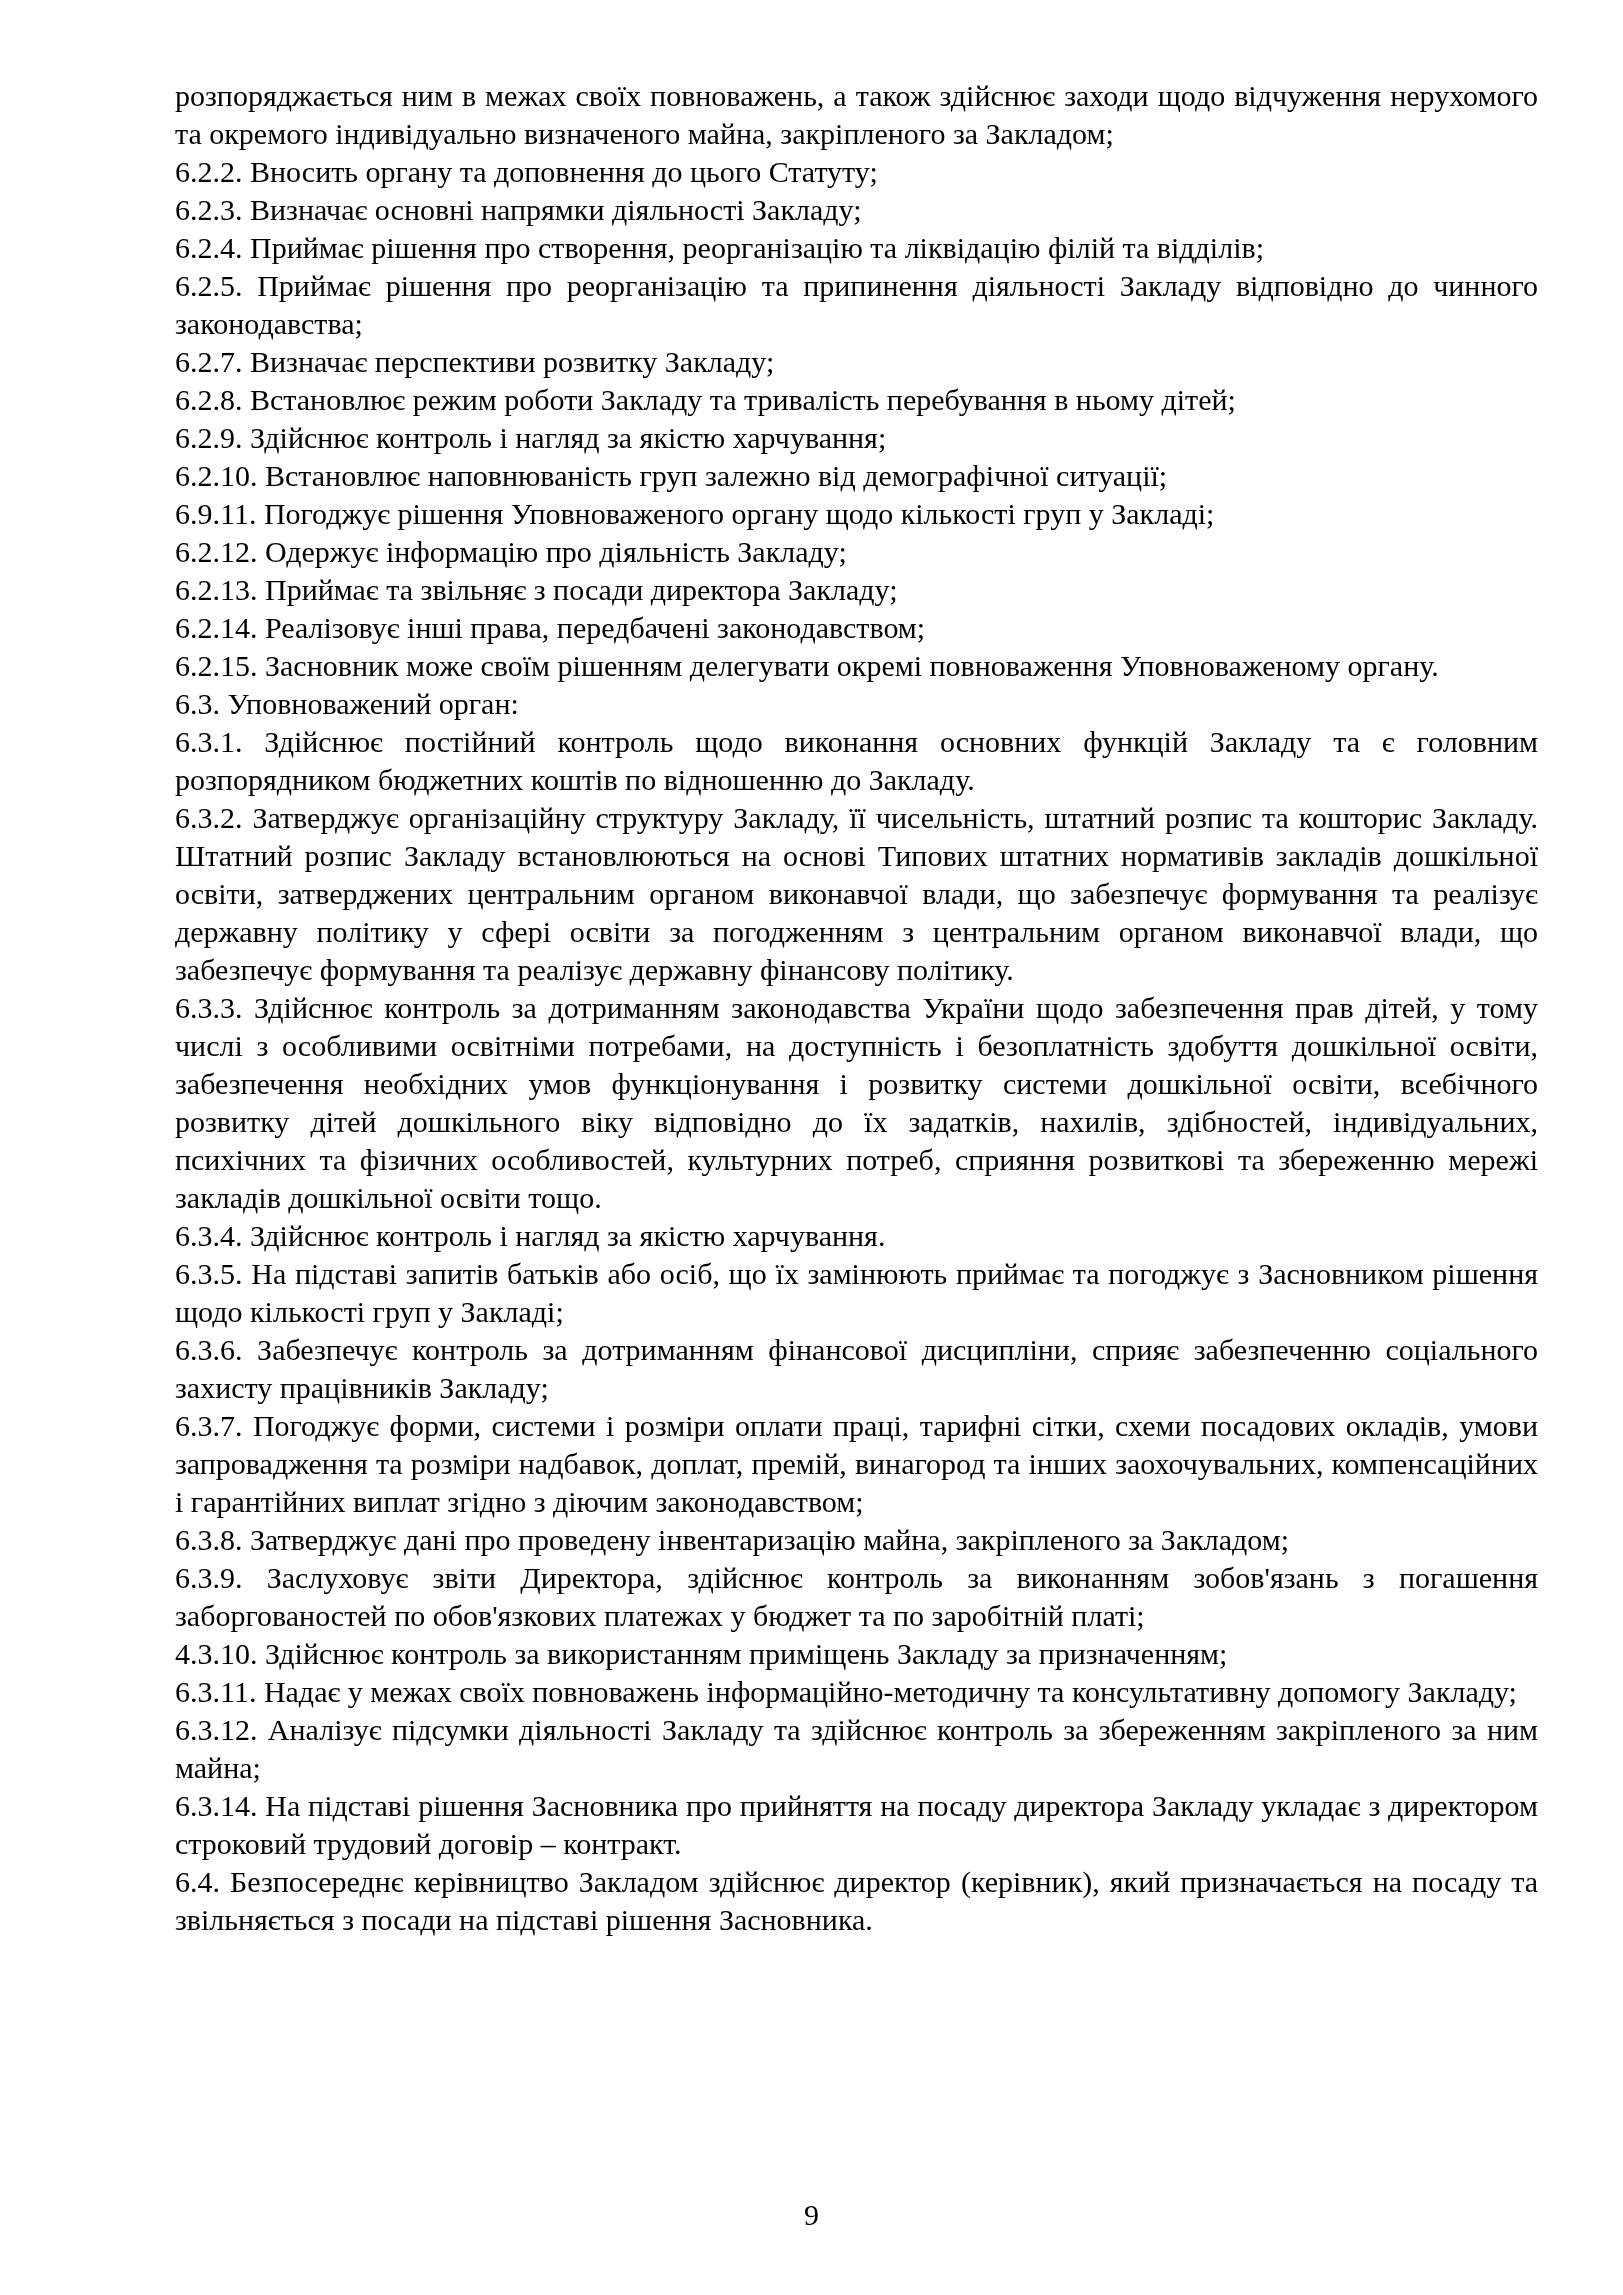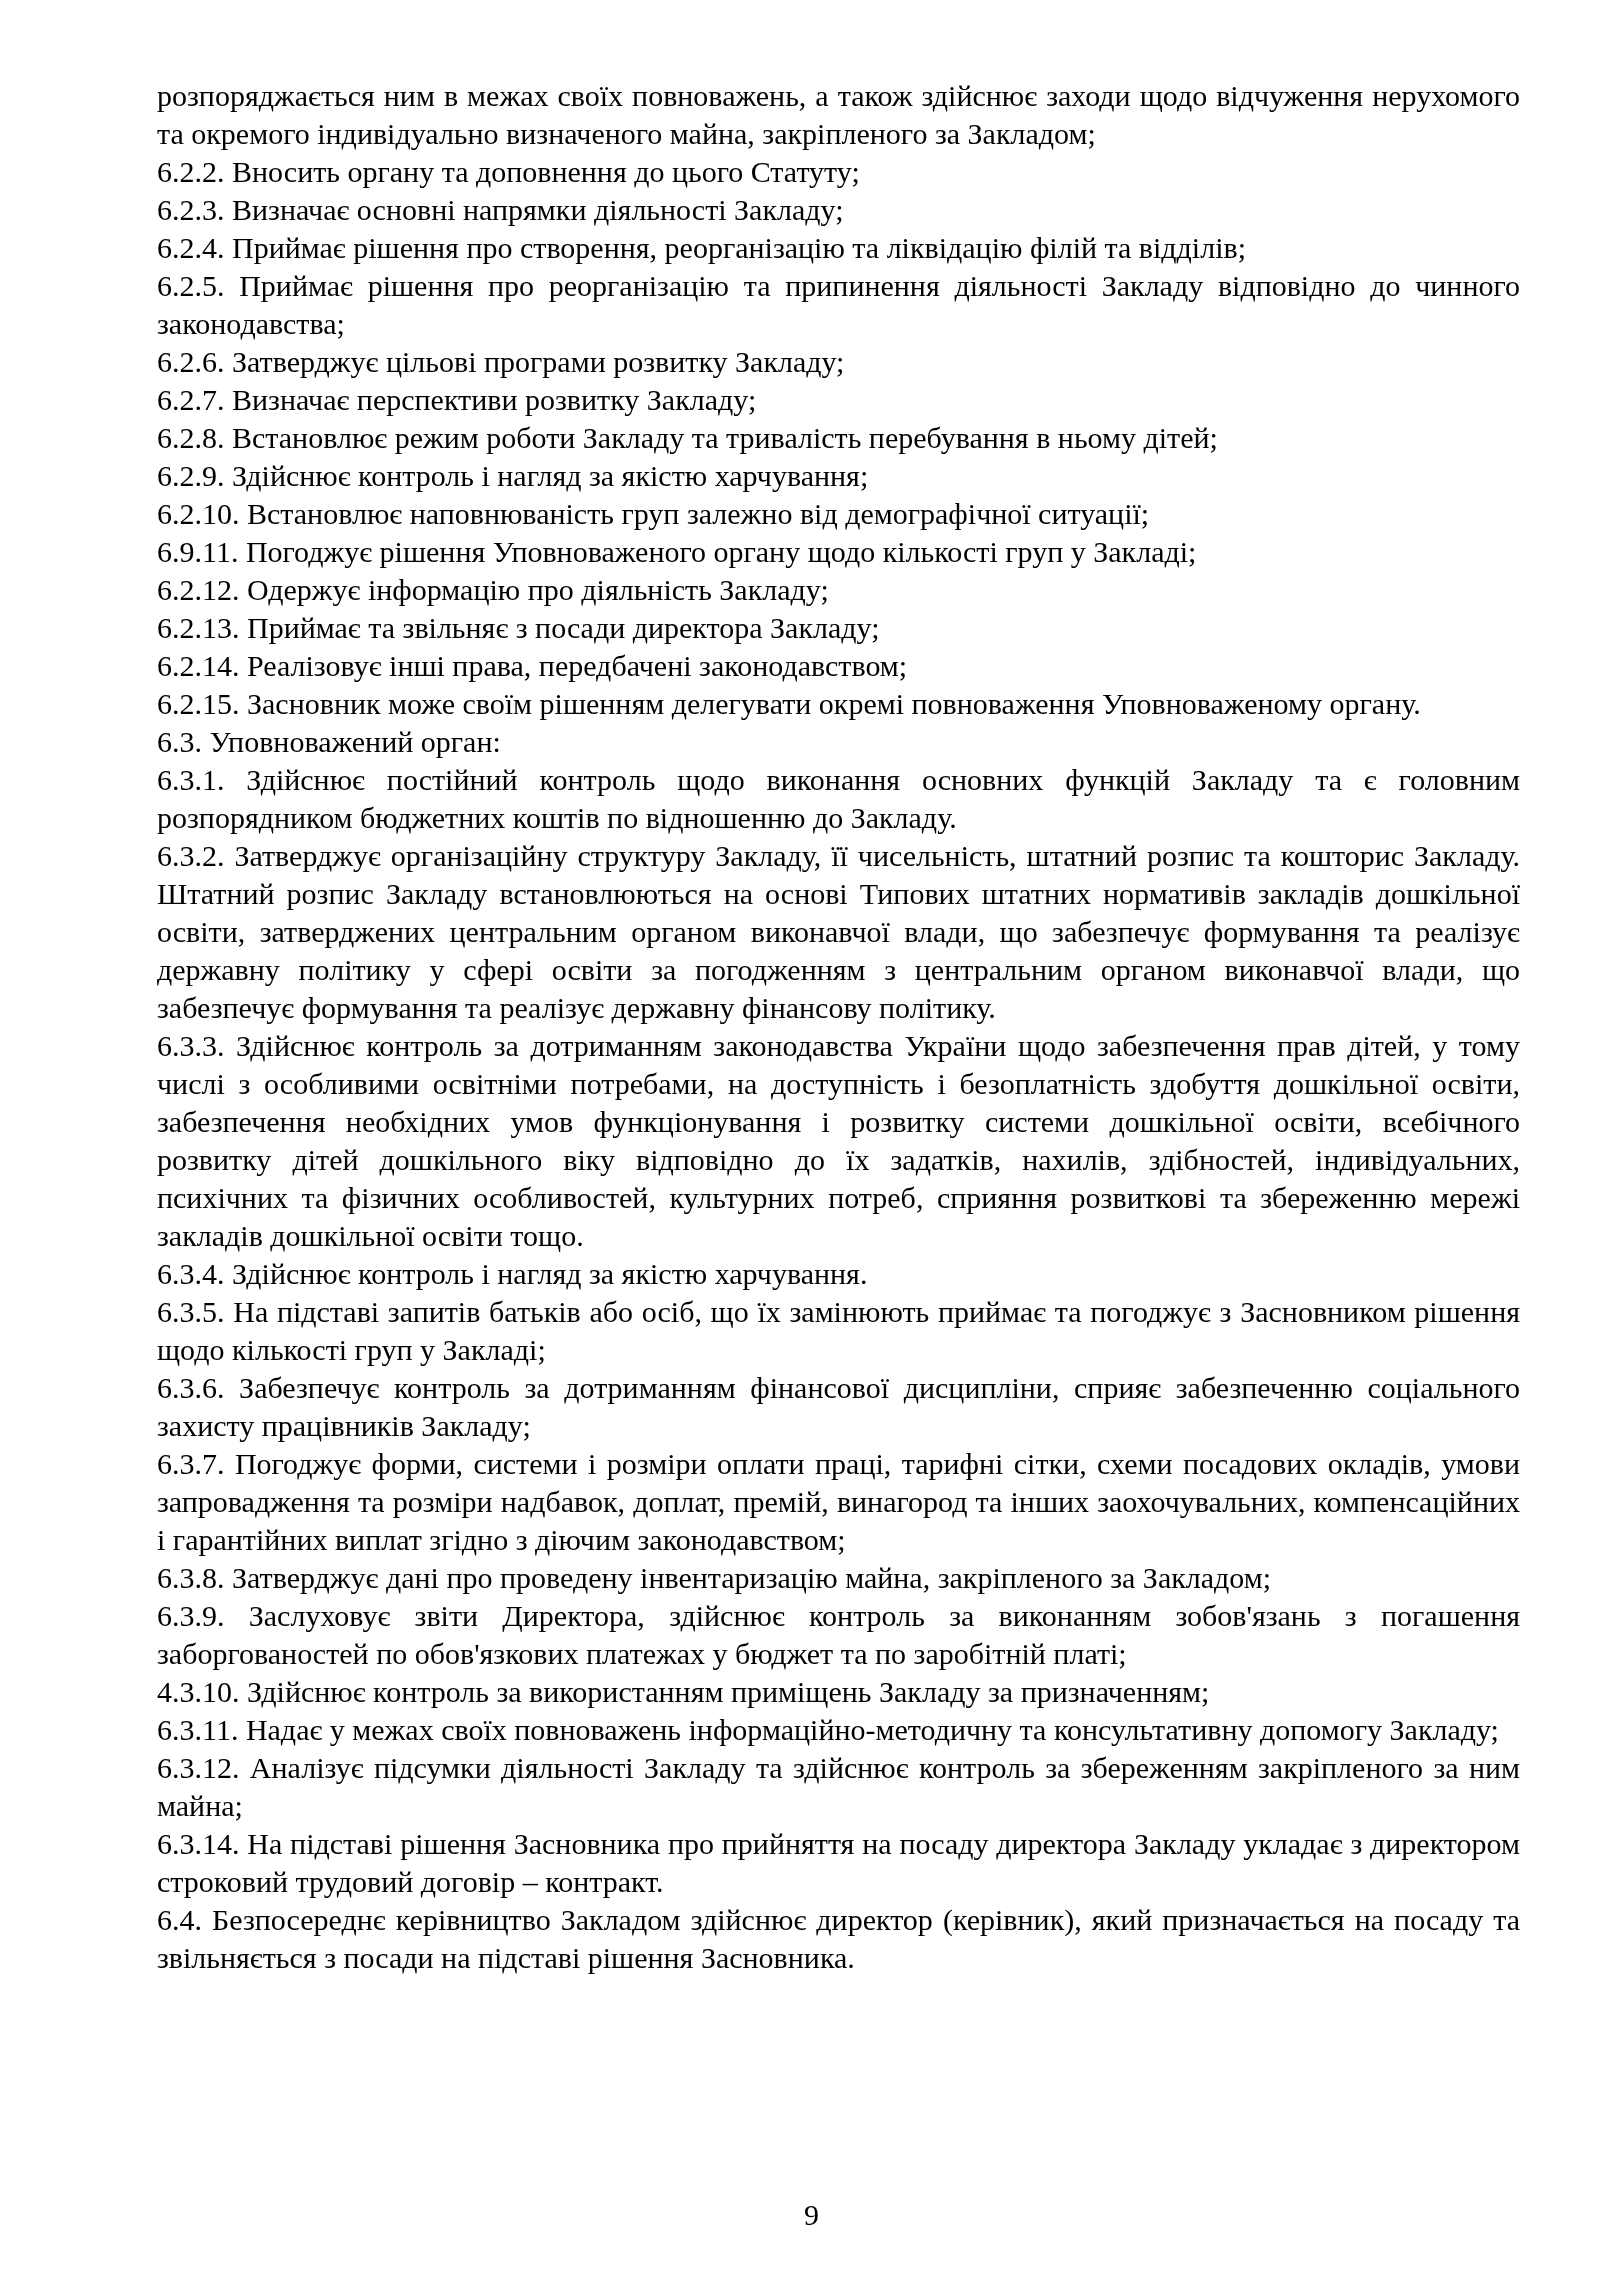--- a/index.html
+++ b/index.html
@@ -1,19 +1,19 @@
 <!DOCTYPE html>
 <html style="font-size:10.5px"><head>
 <meta charset="utf-8">
 <style>
   html, body { margin: 0; padding: 0; background: #ffffff; }
   body { width: 1623px; height: 2295px; position: relative; overflow: hidden; }
   .page {
     position: absolute;
-    left: 157px;
+    left: 175px;
     top: 77px;
     width: 1363px;
     font-family: "Liberation Serif", "DejaVu Serif", serif;
     font-size: 30px;
     line-height: 38px;
     color: #000000;
     text-align: justify;
   }
   .para { margin: 0; padding: 0; }
   .page-number {
@@ -29,21 +29,20 @@
 </style>
 </head>
 <body>
 
 <div class="page">
   <p class="para">розпоряджається ним в межах своїх повноважень, а також здійснює заходи щодо відчуження нерухомого та окремого індивідуально визначеного майна, закріпленого за Закладом;</p>
   <p class="para">6.2.2. Вносить органу та доповнення до цього Статуту;</p>
   <p class="para">6.2.3. Визначає основні напрямки діяльності Закладу;</p>
   <p class="para">6.2.4. Приймає рішення про створення, реорганізацію та ліквідацію філій та відділів;</p>
   <p class="para">6.2.5. Приймає рішення про реорганізацію та припинення діяльності Закладу відповідно до чинного законодавства;</p>
-  <p class="para">6.2.6. Затверджує цільові програми розвитку Закладу;</p>
   <p class="para">6.2.7. Визначає перспективи розвитку Закладу;</p>
   <p class="para">6.2.8. Встановлює режим роботи Закладу та тривалість перебування в ньому дітей;</p>
   <p class="para">6.2.9. Здійснює контроль і нагляд за якістю харчування;</p>
   <p class="para">6.2.10. Встановлює наповнюваність груп залежно від демографічної ситуації;</p>
   <p class="para">6.9.11. Погоджує рішення Уповноваженого органу щодо кількості груп у Закладі;</p>
   <p class="para">6.2.12. Одержує інформацію про діяльність Закладу;</p>
   <p class="para">6.2.13. Приймає та звільняє з посади директора Закладу;</p>
   <p class="para">6.2.14. Реалізовує інші права, передбачені законодавством;</p>
   <p class="para">6.2.15. Засновник може своїм рішенням делегувати окремі повноваження Уповноваженому органу.</p>
   <p class="para">6.3. Уповноважений орган:</p>

